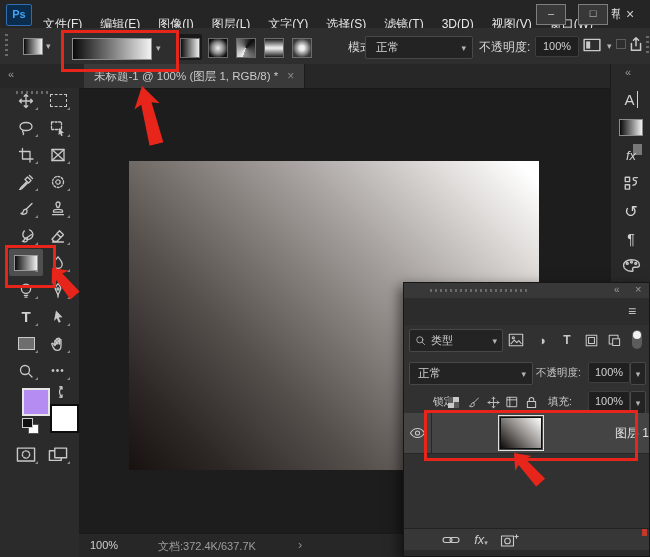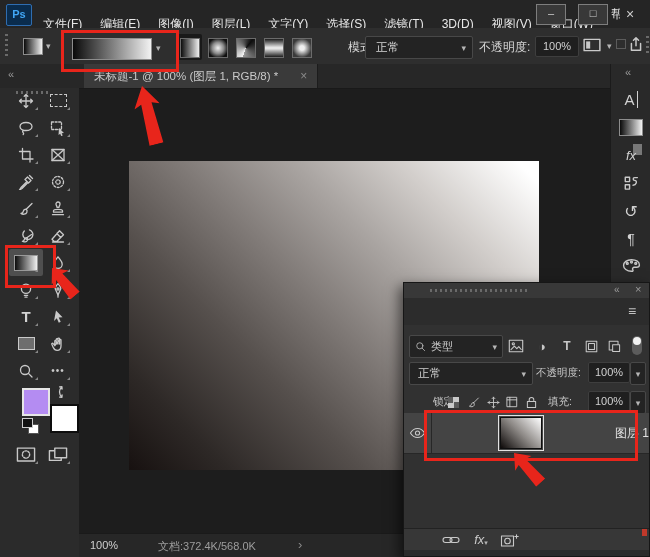--- a/index.html
+++ b/index.html
@@ -25,21 +25,21 @@
   .ddbox{background:#232323;border:1px solid #484848;border-radius:2px;display:flex;align-items:center;}
   .valbox{background:#1f1f1f;border:1px solid #3e3e3e;border-radius:2px;color:#d0d0d0;
     font-size:11px;text-align:center;}
   .typebtn{width:18px;height:18px;border:1px solid #6b6b6b;}
   
   .redbox{border:3px solid #e8251b;z-index:60;pointer-events:none;}
   .redarrow{z-index:60;}
   
   #tabbar{left:0;top:64px;width:650px;height:24px;background:#272727;border-bottom:1px solid #191919;}
   #doctab{position:absolute;left:84px;top:0;height:24px;background:#3a3a3a;display:flex;
-    align-items:center;gap:22px;padding:0 10px;border-right:1px solid #1c1c1c;}
+    align-items:center;gap:9px;padding:0 10px;border-right:1px solid #1c1c1c;}
   
   #toolbar{left:0;top:88px;width:79px;height:469px;background:#2b2b2b;}
   .tool{position:absolute;width:30px;height:25px;display:flex;align-items:center;justify-content:center;}
   .tool::after{content:"";position:absolute;right:3px;bottom:3px;
     border-left:3px solid transparent;border-bottom:3px solid #888;}
   .dashedbox{width:15px;height:11px;border:1px dashed #c9c9c9;}
   
   #rightdock{left:610px;top:64px;width:40px;height:493px;background:#292929;border-left:1px solid #1b1b1b;}
   .dockitem{position:absolute;left:0;width:40px;height:26px;display:flex;align-items:center;justify-content:center;color:#d2d2d2;}
   
@@ -251,21 +251,21 @@
         <rect x="1" y="3.5" width="11" height="9"></rect>
         <rect x="6" y="1" width="11" height="9" style="fill:#2b2b2b"></rect>
       </svg>
     </div>
 </div>
 
 <div class="abs" style="left:129px;top:161px;width:410px;height:309px;background:linear-gradient(45deg,#171110 0%,#2e2927 14%,#56504d 33%,#817b78 50%,#aaa5a2 66%,#d4d0cd 81%,#ffffff 97%);"></div>
 
 <div class="abs" style="left:79px;top:533px;width:324px;height:24px;background:#272727;border-top:1px solid #1a1a1a;">
   <span class="abs" style="left:11px;top:5px;font-size:11px;color:#cfcfcf;">100%</span>
-  <span class="abs" style="left:79px;top:5px;font-size:11px;color:#9d9d9d;">文档:372.4K/568.0K</span>
+  <span class="abs" style="left:79px;top:5px;font-size:11px;color:#9d9d9d;">文档:372.4K/637.7K</span>
   <span class="abs" style="left:219px;top:3px;font-size:13px;color:#8a8a8a;">›</span>
 </div>
 
 <div id="rightdock" class="abs">
   <span class="abs dim" style="left:14px;top:2px;font-size:11px;">«</span>
   <div class="dockitem" style="top:22px;font-size:15px;">
       <span style="border-right:1px solid #d2d2d2;padding-right:2px;">A</span>
     </div>
   <div class="dockitem" style="top:50px;">
       <div class="gradsq" style="width:22px;height:15px;"></div>
@@ -304,21 +304,21 @@
     <span class="abs dim" style="left:210px;top:1px;font-size:10px;">«</span>
     <span class="abs dim" style="left:231px;top:0px;font-size:11px;">×</span>
   </div>
 
   <div class="abs" style="left:0;top:15px;width:245px;height:27px;background:#2c2c2c;">
     <span class="abs" style="left:224px;top:5px;color:#c0c0c0;font-size:14px;">≡</span>
   </div>
 
   <div class="abs" style="left:0;top:42px;width:245px;height:203px;background:#313131;">
 
-    <div class="prow" style="top:10px;height:24px;">
+    <div class="prow" style="top:4px;height:24px;">
       <div class="abs ddbox" style="left:5px;top:0;width:92px;height:21px;">
         <svg class="si thin" style="margin-left:5px;" width="11" height="11" viewBox="0 0 16 16">
             <circle cx="7" cy="7" r="4.5"></circle>
             <path d="M10.4 10.4L14 14"></path>
           </svg>
         <span style="margin-left:5px;font-size:11px;color:#cfcfcf;">类型</span>
         <span class="chev" style="margin-left:auto;margin-right:5px;">▾</span>
       </div>
       <div class="abs licon" style="left:102px;top:2px;width:20px;height:18px;">
           <svg class="si thin" width="16" height="14" viewBox="0 0 16 14">

